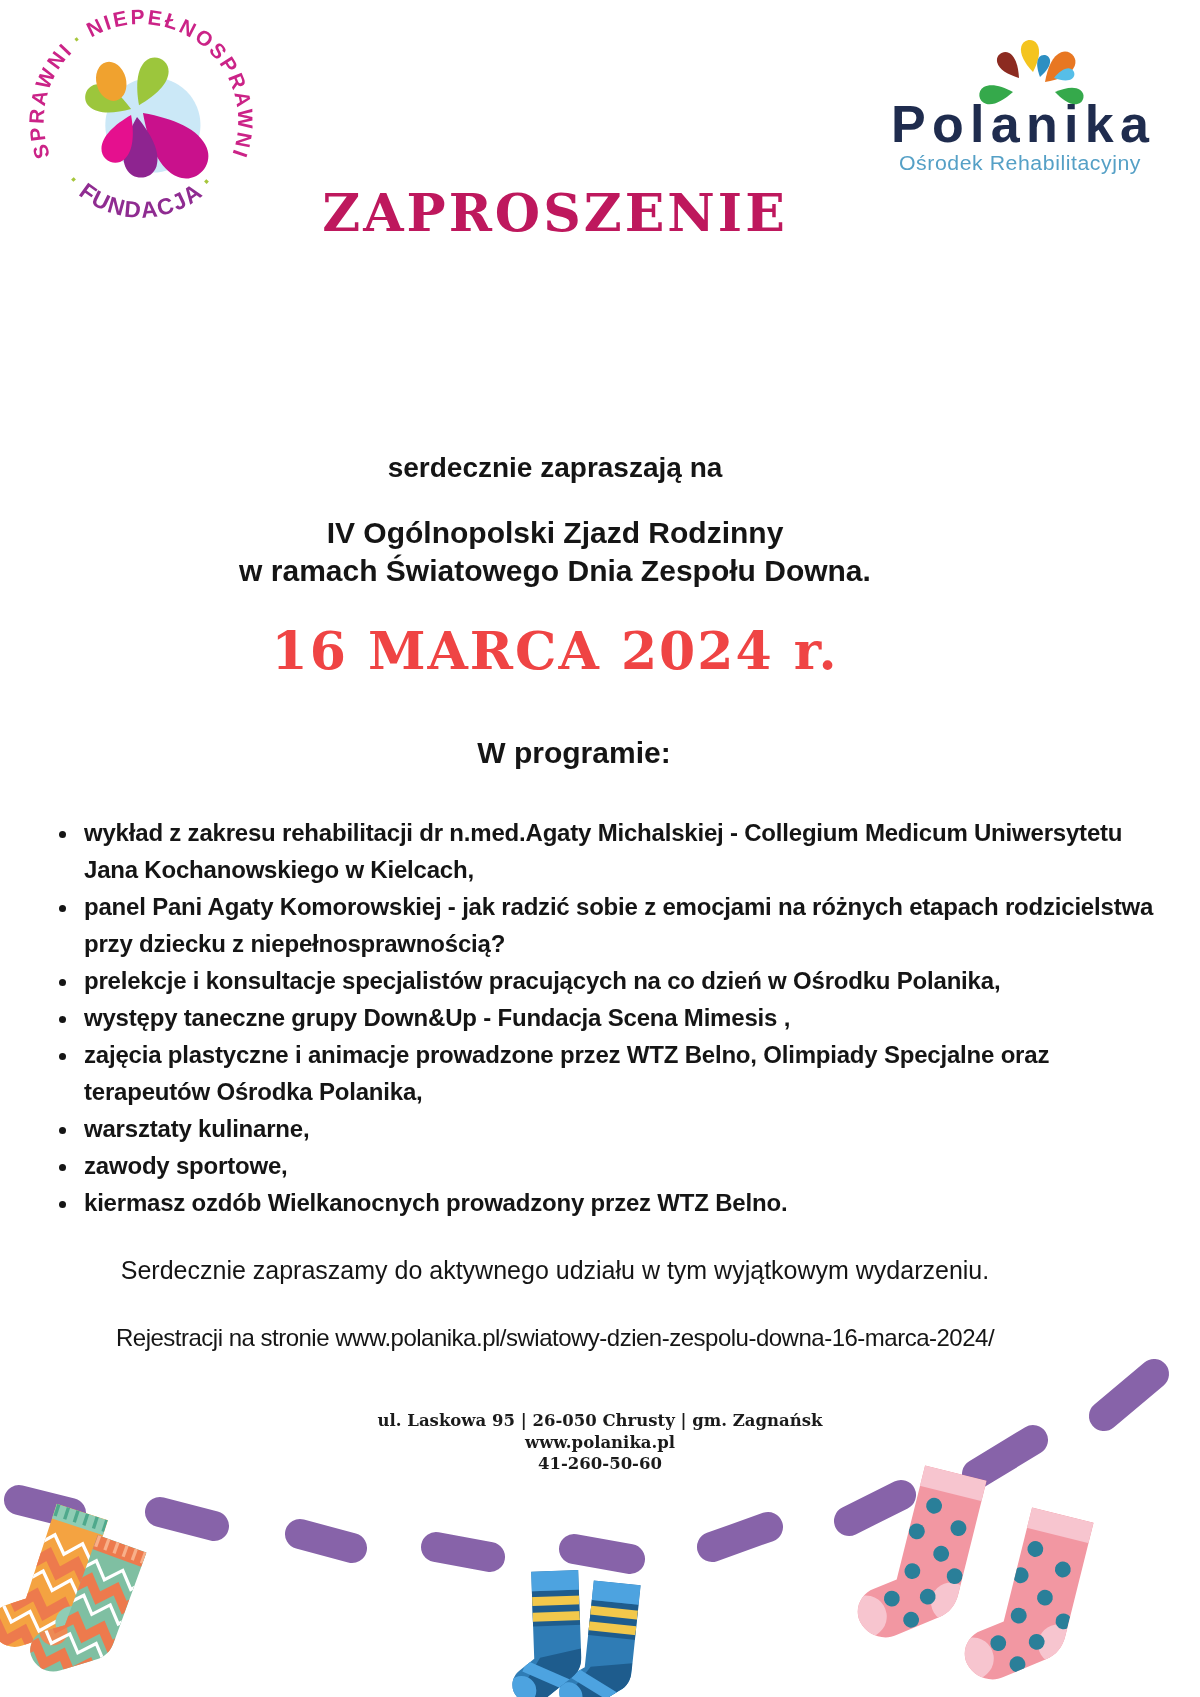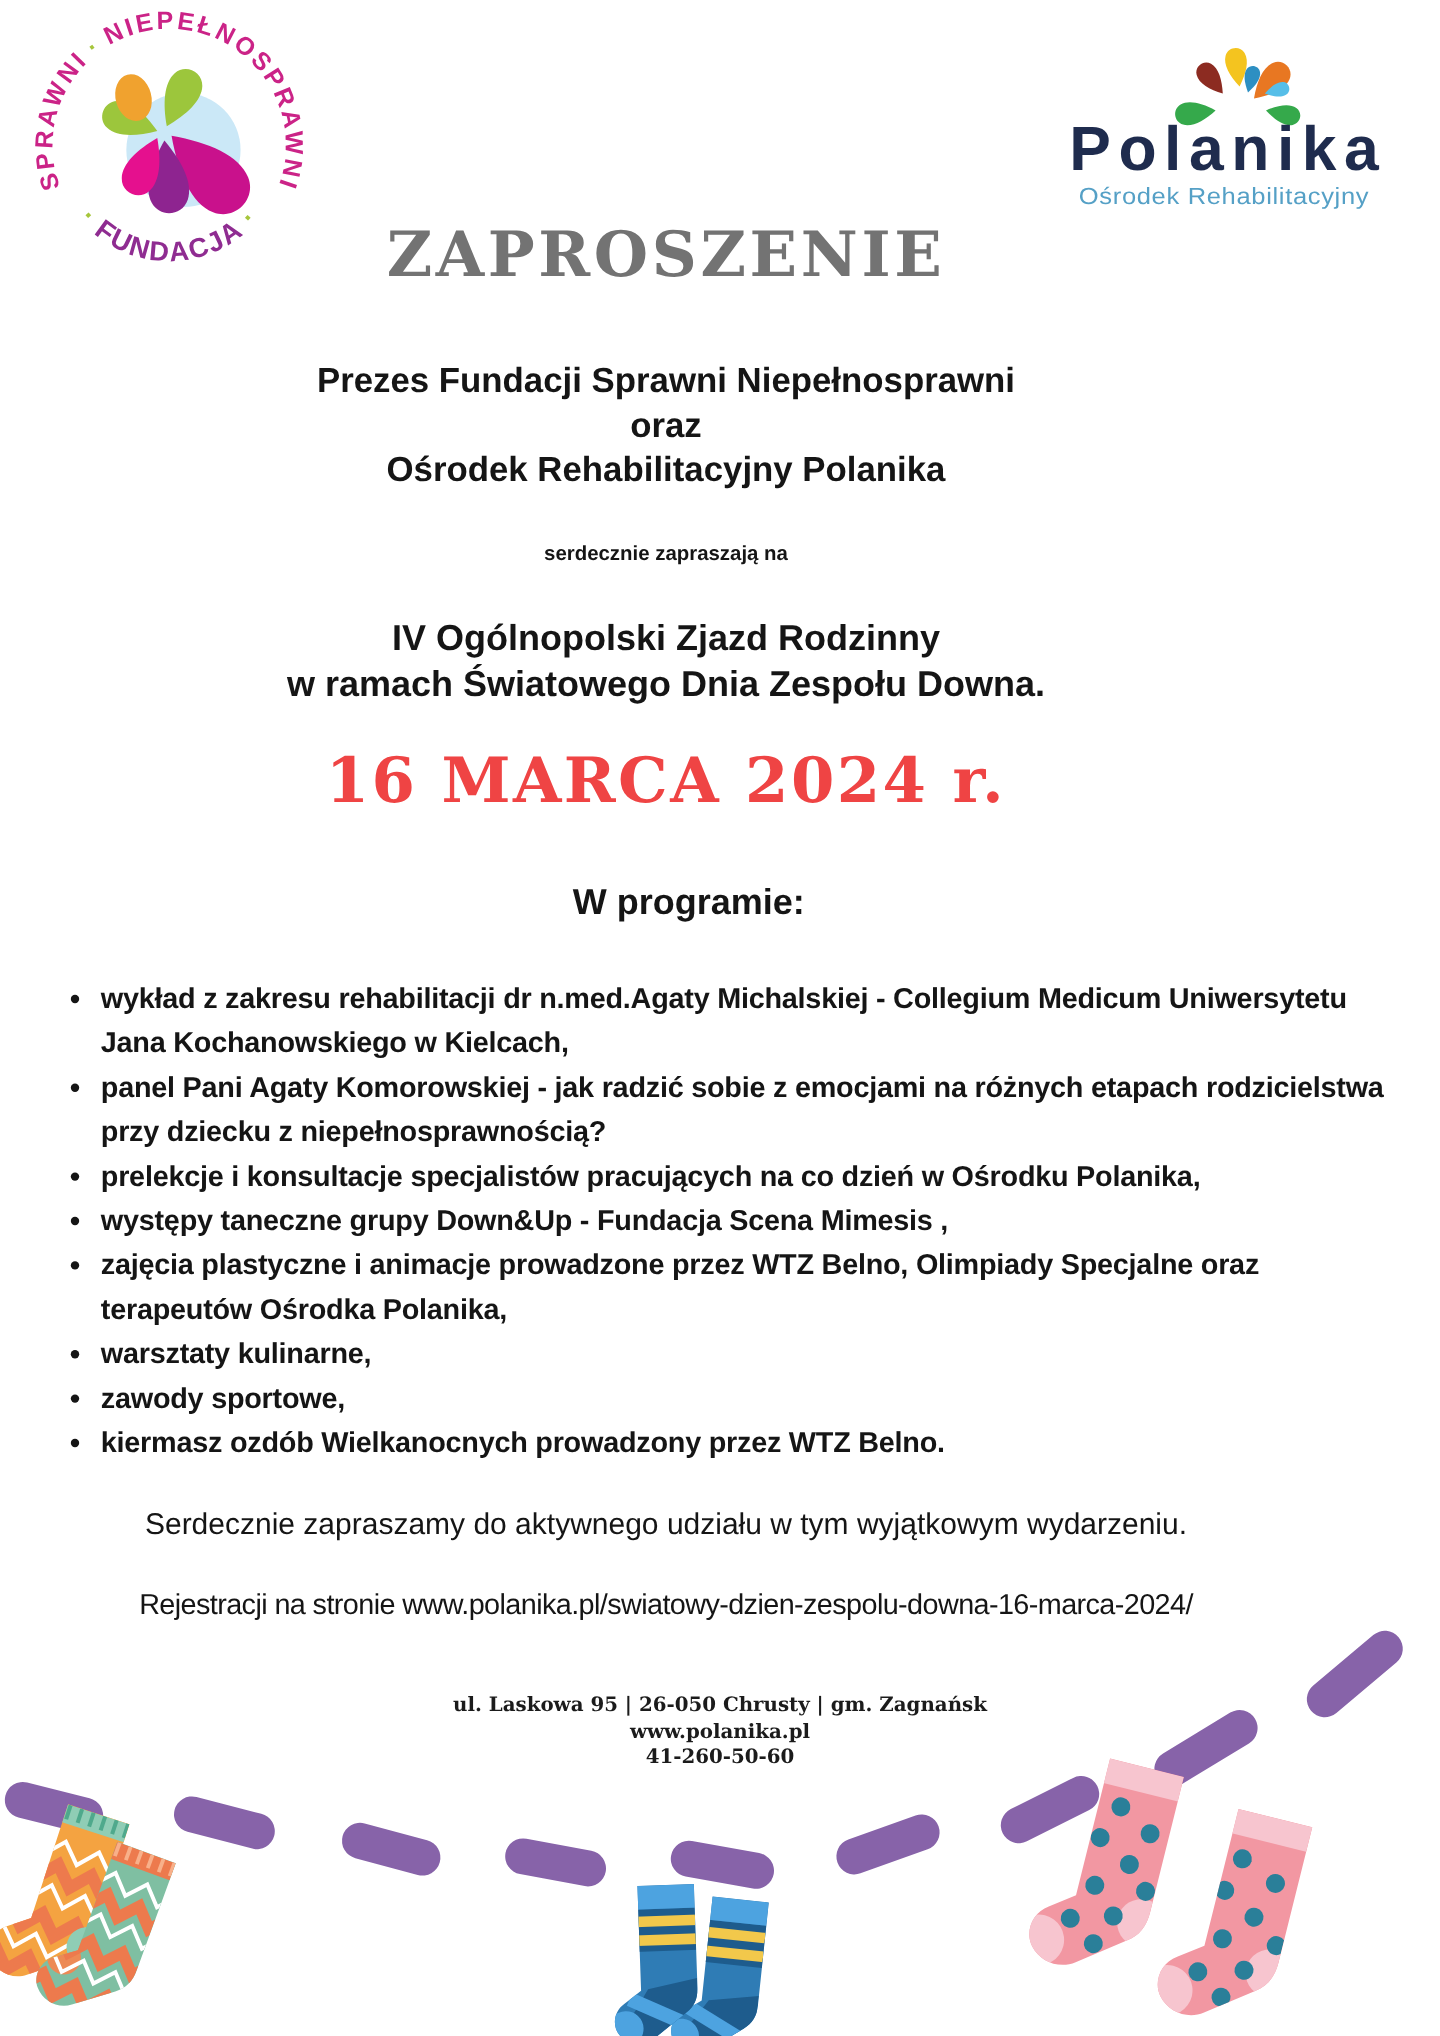--- a/index.html
+++ b/index.html
@@ -5,23 +5,23 @@
   html,body { margin:0; padding:0; background:#ffffff; }
   .page {
     position:relative; width:1200px; height:1697px; background:#ffffff;
     overflow:hidden; font-family:"Liberation Sans", sans-serif; color:#151515;
   }
   svg text { font-family:"Liberation Sans", sans-serif; }
   .abs { position:absolute; }
   .centerline { position:absolute; left:0; width:100%; box-sizing:border-box;
                 padding-right:90px; text-align:center; }
   #title { top:182px; font-family:"DejaVu Serif", serif; font-weight:bold;
-           font-size:52px; letter-spacing:3px; color:#737373; }
+           font-size:52px; letter-spacing:3px; color:#be185d; }
   #presenter { top:300px; font-size:29px; font-weight:bold; line-height:37px; }
-  #invite { top:452px; font-size:17px; font-weight:bold; }
+  #invite { top:452px; font-size:28px; font-weight:bold; }
   #event { top:514px; font-size:30px; font-weight:bold; line-height:38px; }
   #date-line { top:620px; font-family:"DejaVu Serif", serif; font-weight:bold;
                font-size:52px; letter-spacing:2px; color:#ef4444; }
   #program-heading { top:736px; font-size:30px; font-weight:bold;padding-left:38px; }
   #bullets { position:absolute; top:814px; left:46px; right:40px;
              font-size:24px; font-weight:bold; line-height:37px; letter-spacing:-0.2px; }
   #bullets ul { margin:0; padding-left:34px; list-style:disc outside; }
   #bullets li { padding-left:4px; }
   #closing { top:1256px; font-size:25px; font-weight:normal; }
   #registration { top:1324px; font-size:24px; font-weight:normal; letter-spacing:-0.5px; }
@@ -78,25 +78,20 @@
       <use href="#petalP" transform="translate(160,52) rotate(45) scale(1.2)" fill="#E87722"></use>
       <use href="#petalP" transform="translate(169,48) rotate(75) scale(0.65)" fill="#56BEE8"></use>
       <use href="#petalP" transform="translate(170,62) rotate(102) scale(0.9)" fill="#35A94B"></use>
     </g>
     <text x="135" y="112" text-anchor="middle" font-family="DejaVu Serif, serif" font-weight="bold" font-size="52" fill="#1F2C4E" textLength="258">Polanika</text>
     <text x="135" y="140" text-anchor="middle" font-size="19.5" fill="#55A0C6" letter-spacing="0.5" textLength="242" lengthAdjust="spacingAndGlyphs">Ośrodek Rehabilitacyjny</text>
   </svg>
 
   <div id="title" class="centerline">ZAPROSZENIE</div>
 
-  <div id="presenter" class="centerline">
-    <div>Prezes Fundacji Sprawni Niepełnosprawni</div>
-    <div>oraz</div>
-    <div>Ośrodek Rehabilitacyjny Polanika</div>
-  </div>
 
   <div id="invite" class="centerline">serdecznie zapraszają na</div>
 
   <div id="event" class="centerline">
     <div>IV Ogólnopolski Zjazd Rodzinny</div>
     <div>w ramach Światowego Dnia Zespołu Downa.</div>
   </div>
 
   <div id="date-line" class="centerline">16 MARCA 2024 r.</div>
 

